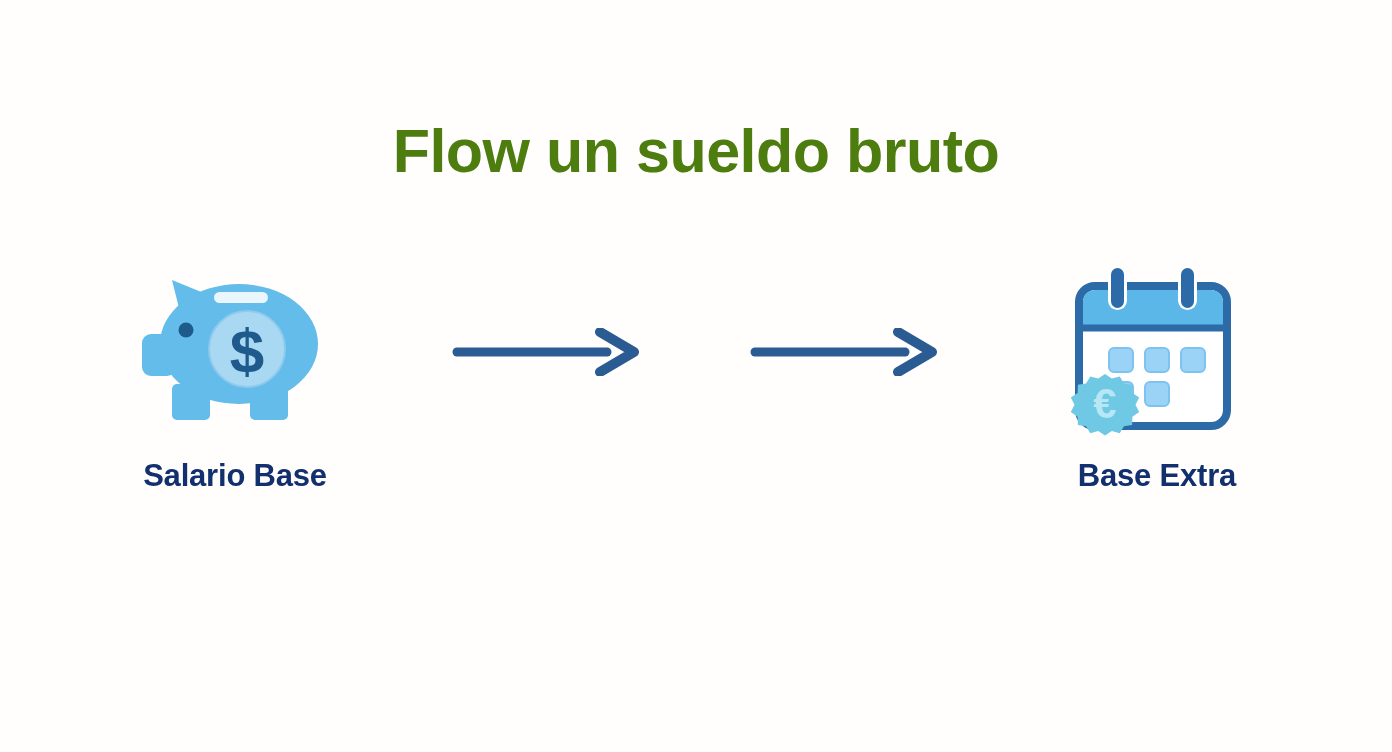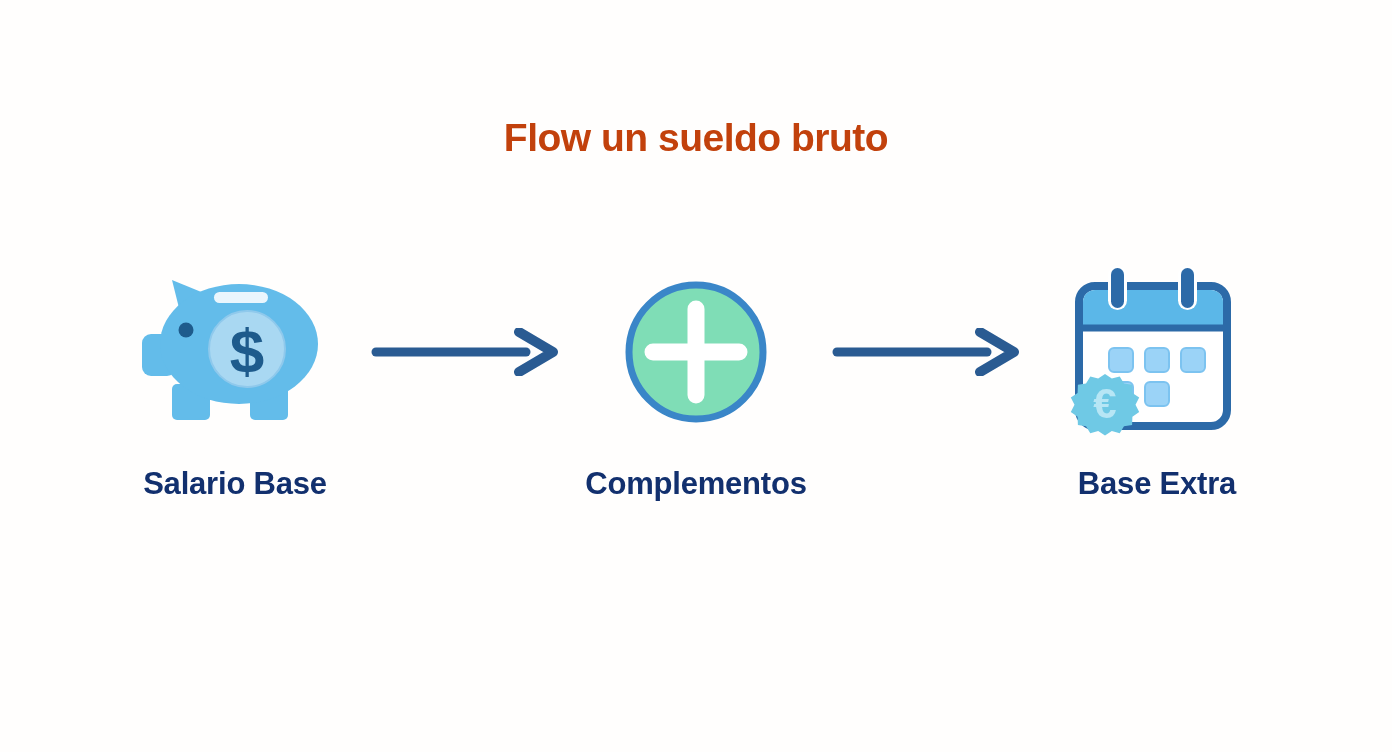--- a/index.html
+++ b/index.html
@@ -22,24 +22,24 @@
     background: #FFFEFD;
   }
 
   
   .page-title {
     position: absolute;
     top: 116px;
     left: 0;
     width: 1392px;
     text-align: center;
-    font-size: 39px;
+    font-size: 61px;
     font-weight: 700;
     letter-spacing: -0.5px;
-    color: #c2410c;
+    color: #4d7c0f;
     line-height: 1.15;
     white-space: nowrap;
   }
 
   
   .flow-row {
     position: absolute;
     top: 262px;
     left: 120px;
     width: 1152px;
@@ -60,21 +60,21 @@
 
   .step-icon-wrap {
     height: 180px;
     width: 200px;
     display: flex;
     align-items: center;
     justify-content: center;
   }
 
   .step-label {
-    margin-top: 24px;
+    margin-top: 16px;
     font-size: 31px;
     font-weight: 700;
     color: #12306E;
     letter-spacing: -0.2px;
     white-space: nowrap;
     text-align: center;
   }
 
   .flow-arrow {
     flex: 0 0 auto;
@@ -120,30 +120,20 @@
       <div class="step-label">Salario Base</div>
     </div>
 
     <div class="flow-arrow">
       <svg width="190" height="48" viewBox="0 0 190 48">
         <line x1="5" y1="24" x2="155" y2="24" stroke="#2A5B92" stroke-width="9" stroke-linecap="round"></line>
         <polyline points="148,4 182,24 148,44" fill="none" stroke="#2A5B92" stroke-width="10" stroke-linecap="round" stroke-linejoin="round"></polyline>
       </svg>
     </div>
 
-    <div class="flow-step">
-      <div class="step-icon-wrap">
-        <svg width="146" height="146" viewBox="0 0 146 146">
-          <circle cx="73" cy="73" r="67" fill="#7FDDB6"></circle>
-          <circle cx="73" cy="73" r="67" fill="none" stroke="#3A86C8" stroke-width="7"></circle>
-          <path d="M73 30 L73 116 M30 73 L116 73" stroke="#FFFFFF" stroke-width="17" stroke-linecap="round" fill="none"></path>
-        </svg>
-      </div>
-      <div class="step-label">Complementos</div>
-    </div>
 
     <div class="flow-arrow">
       <svg width="190" height="48" viewBox="0 0 190 48">
         <line x1="5" y1="24" x2="155" y2="24" stroke="#2A5B92" stroke-width="9" stroke-linecap="round"></line>
         <polyline points="148,4 182,24 148,44" fill="none" stroke="#2A5B92" stroke-width="10" stroke-linecap="round" stroke-linejoin="round"></polyline>
       </svg>
     </div>
 
     <div class="flow-step">
       <div class="step-icon-wrap">

